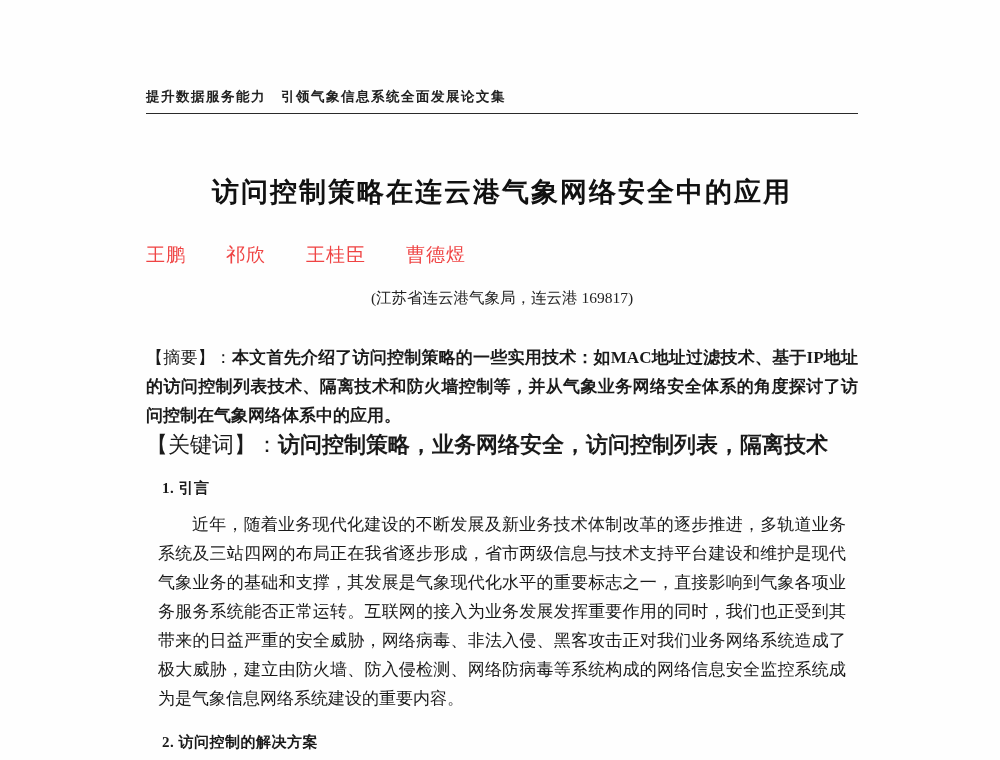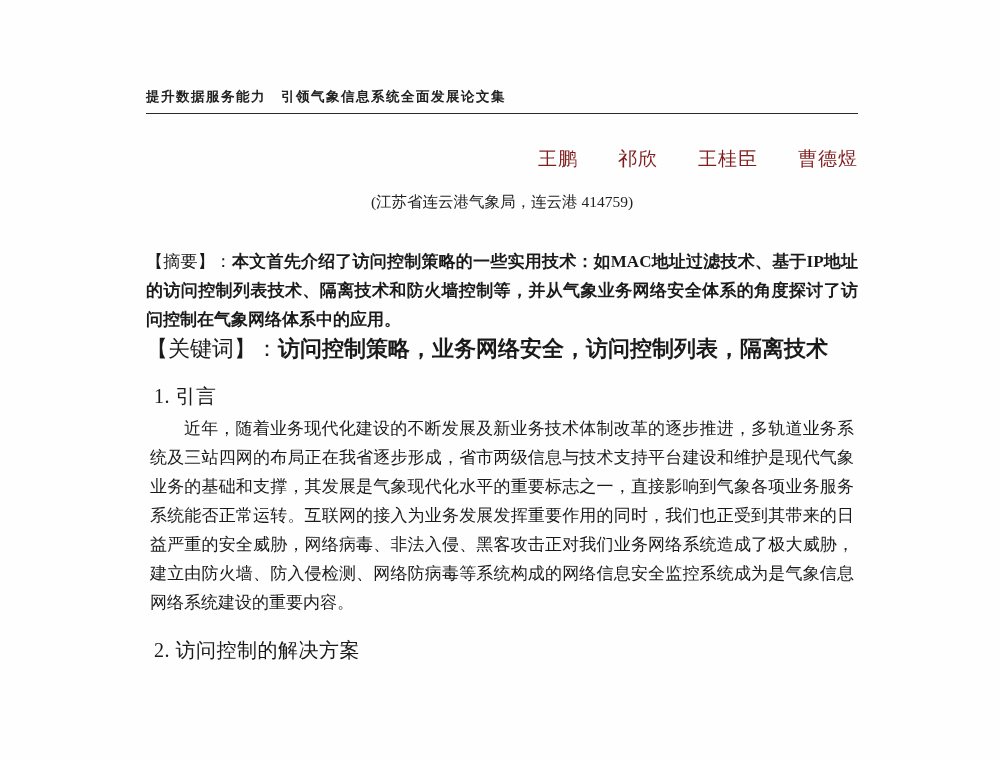--- a/index.html
+++ b/index.html
@@ -31,25 +31,25 @@
   }
   .paper-title {
     text-align: center;
     font-size: 27px;
     font-weight: bold;
     letter-spacing: 2px;
     margin: 60px 0 0 0;
     color: #111;
   }
   .authors {
-    text-align: right;
+    text-align: left;
     font-size: 19px;
     letter-spacing: 1px;
     margin-top: 32px;
-    color: #7f1d1d;
+    color: #ef4444;
   }
   .affiliation {
     text-align: center;
     font-size: 15.5px;
     margin-top: 20px;
     color: #222;
   }
   .abstract {
     font-weight: bold;
     font-size: 17px;
@@ -58,46 +58,47 @@
     margin: 34px 0 0 0;
   }
   .keywords {
     font-weight: bold;
     font-size: 22px;
     line-height: 29px;
     margin: 0;
   }
   .label { font-weight: normal; }
   .section-heading {
-    font-size: 20px;
-    font-weight: normal;
-    margin: 20px 0 4px 8px;
+    font-size: 15px;
+    font-weight: bold;
+    margin: 20px 0 4px 16px;
     letter-spacing: 0.5px;
   }
   .body-para {
     font-size: 17px;
     line-height: 29px;
     text-align: justify;
     text-indent: 2em;
-    margin: 4px;
+    margin: 12px;
   }
 </style>
 </head>
 <body>
 
 <div class="sheet">
   <div class="content">
 
     <div class="running-header">提升数据服务能力　引领气象信息系统全面发展论文集</div>
     <hr class="header-rule">
 
+    <h1 class="paper-title">访问控制策略在连云港气象网络安全中的应用</h1>
 
     <div class="authors">王鹏　　祁欣　　王桂臣　　曹德煜</div>
 
-    <div class="affiliation">(江苏省连云港气象局，连云港 414759)</div>
+    <div class="affiliation">(江苏省连云港气象局，连云港 169817)</div>
 
     <p class="abstract">
       <span class="label">【摘要】：</span><span>本文首先介绍了访问控制策略的一些实用技术：如MAC地址过滤技术、基于IP地址的访问控制列表技术、隔离技术和防火墙控制等，并从气象业务网络安全体系的角度探讨了访问控制在气象网络体系中的应用。</span>
     </p>
 
     <p class="keywords">
       <span class="label">【关键词】：</span><span>访问控制策略，业务网络安全，访问控制列表，隔离技术</span>
     </p>
 
     <h2 class="section-heading">1. 引言</h2>

